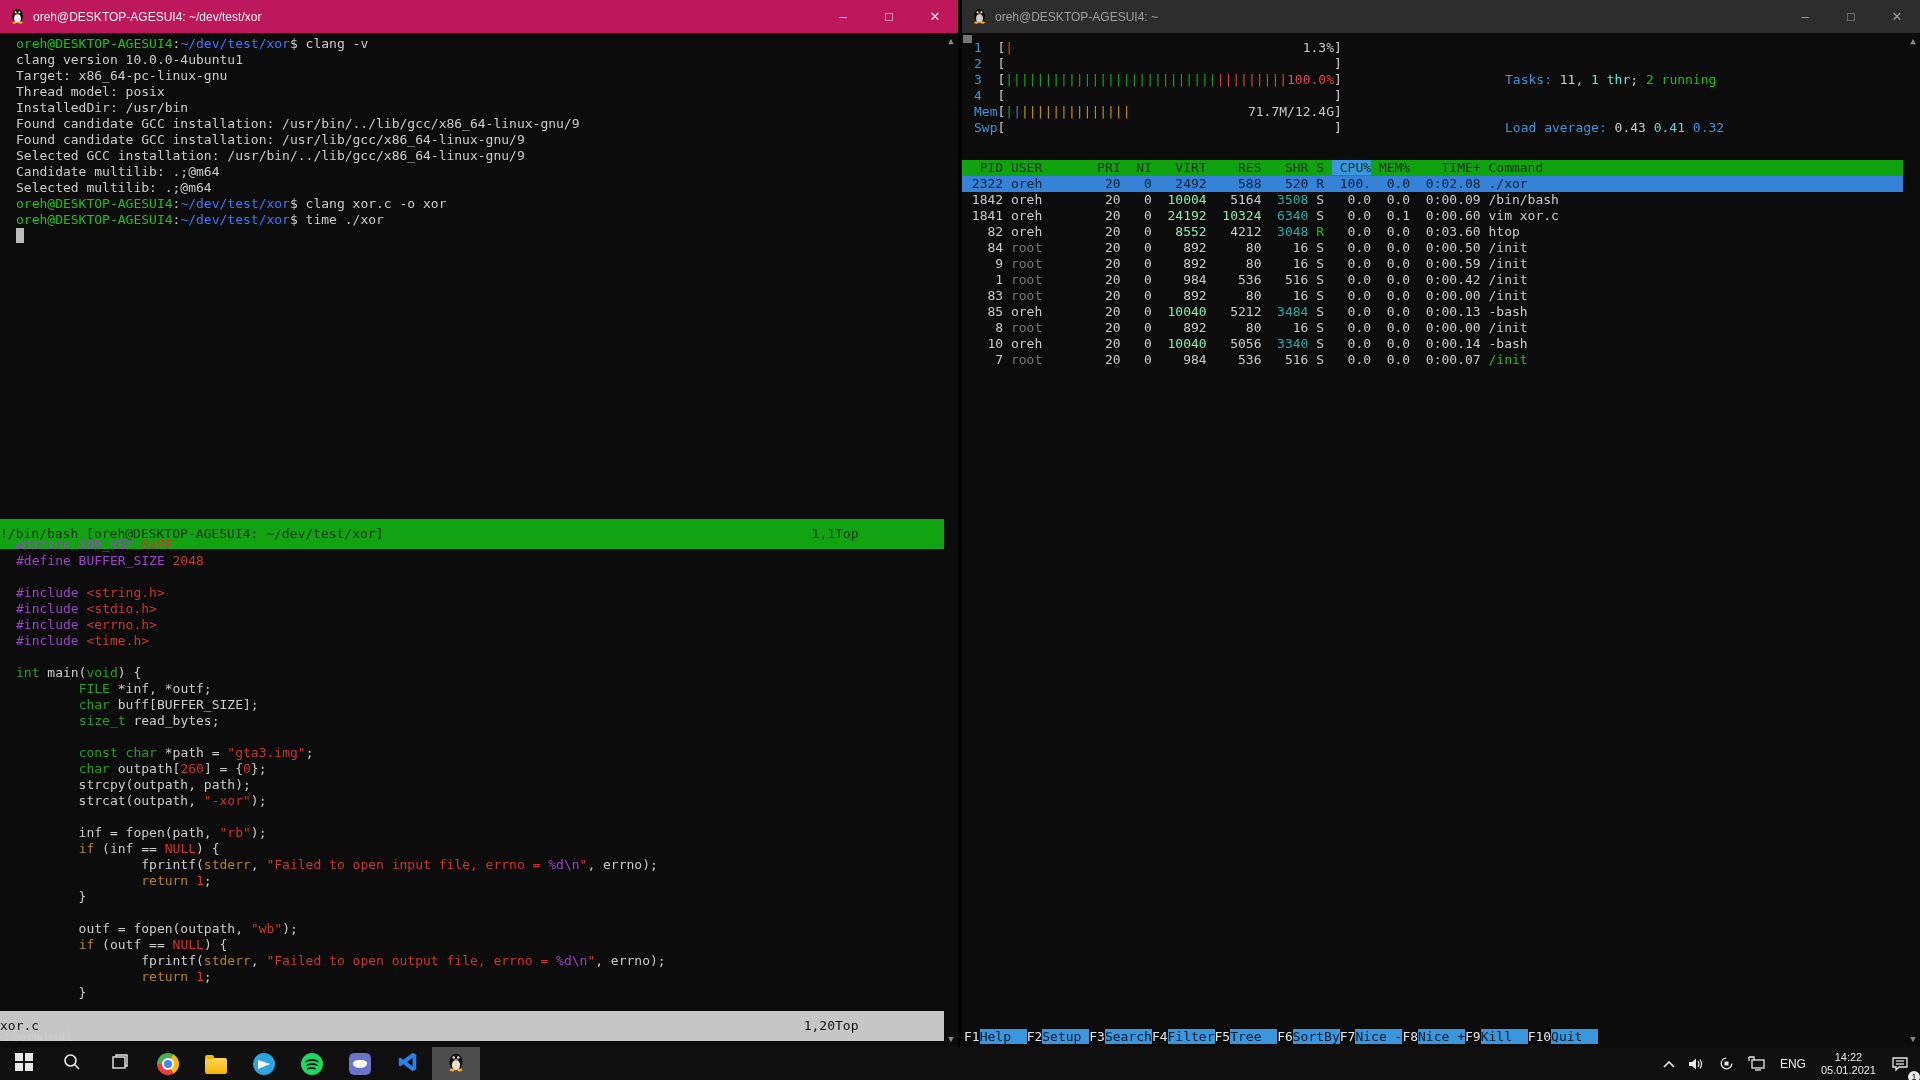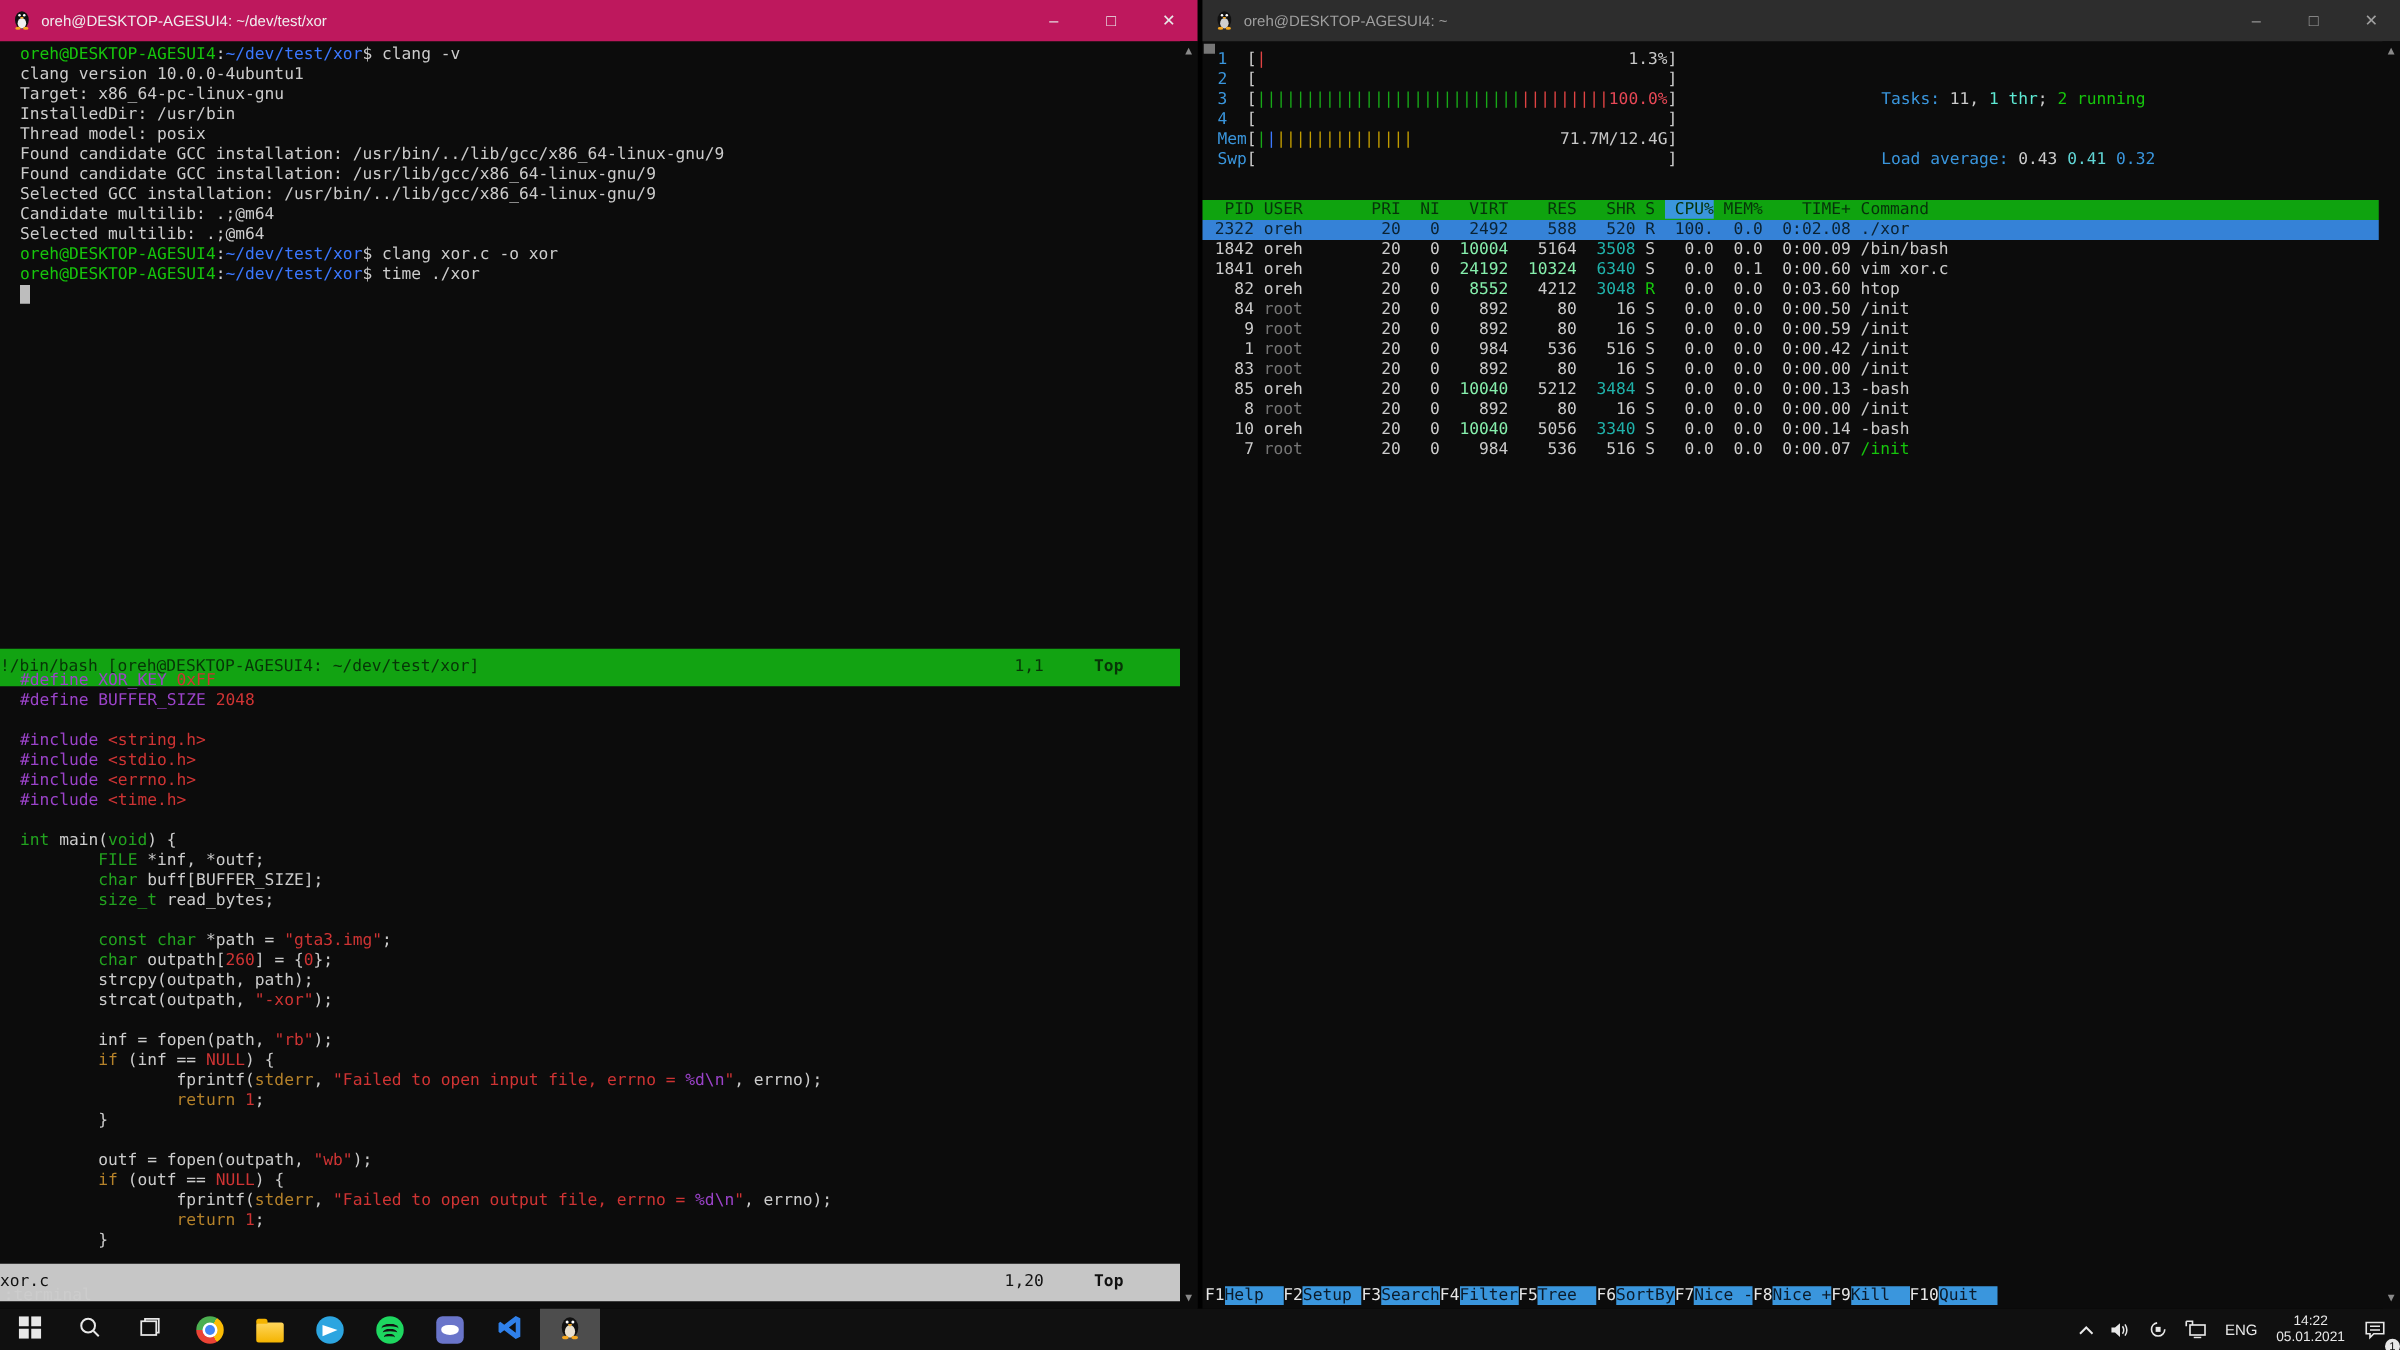--- a/index.html
+++ b/index.html
@@ -38,21 +38,21 @@
   .c-e{color:#9b43c9}
   .c-cursor{background:#bdbdbd;color:#0c0c0c}
 
   .shell{position:absolute;top:3px;left:3px;}
   .code{position:absolute;top:504px;left:3px;}
   .vim-status{position:absolute;left:0;width:944px;height:30px;display:flex;white-space:pre;
     align-items:center;}
   .vim-status.greenbar{top:486px;background:#12a312;color:#073507;}
   .vim-status.graybar{top:978px;background:#c6c6c6;color:#111;}
   .vim-status .ruler{margin-left:auto;}
-  .vim-status .scrollpos{width:104px;text-align:center;padding-right:5px;flex:none;font-weight:bold;}
+  .vim-status .scrollpos{width:104px;text-align:left;padding-right:5px;flex:none;}
   .cmdline{position:absolute;top:996px;left:3px;color:#cccccc;white-space:pre;}
 
   
   .htop-pane{position:absolute;top:33px;left:0;right:14px;bottom:0;font-size:13px;line-height:16px;
     color:#cccccc;}
   .mini-block{position:absolute;top:2px;left:1px;width:9px;height:8px;background:#767676;}
   .meters{position:absolute;top:7px;left:12px;white-space:pre;}
   .meter-line{height:16px;}
   .m-label{display:inline-block;width:3ch;color:#3a96dd;}
   .m-brk{color:#cccccc;}
@@ -138,22 +138,22 @@
       <span class="tb-btn">□</span>
       <span class="tb-btn">✕</span>
     </span>
   </div>
 
   <div class="term-body">
     <div class="shell">
         <div class="line"><span class="c-green">oreh@DESKTOP-AGESUI4</span><span class="c-w">:</span><span class="c-blue">~/dev/test/xor</span><span class="c-w">$ clang -v</span></div>
         <div class="line"><span class="c-w">clang version 10.0.0-4ubuntu1</span></div>
         <div class="line"><span class="c-w">Target: x86_64-pc-linux-gnu</span></div>
+        <div class="line"><span class="c-w">Thread model: posix</span></div>
         <div class="line"><span class="c-w">InstalledDir: /usr/bin</span></div>
-        <div class="line"><span class="c-w">Thread model: posix</span></div>
         <div class="line"><span class="c-w">Found candidate GCC installation: /usr/bin/../lib/gcc/x86_64-linux-gnu/9</span></div>
         <div class="line"><span class="c-w">Found candidate GCC installation: /usr/lib/gcc/x86_64-linux-gnu/9</span></div>
         <div class="line"><span class="c-w">Selected GCC installation: /usr/bin/../lib/gcc/x86_64-linux-gnu/9</span></div>
         <div class="line"><span class="c-w">Candidate multilib: .;@m64</span></div>
         <div class="line"><span class="c-w">Selected multilib: .;@m64</span></div>
         <div class="line"><span class="c-green">oreh@DESKTOP-AGESUI4</span><span class="c-w">:</span><span class="c-blue">~/dev/test/xor</span><span class="c-w">$ clang xor.c -o xor</span></div>
         <div class="line"><span class="c-green">oreh@DESKTOP-AGESUI4</span><span class="c-w">:</span><span class="c-blue">~/dev/test/xor</span><span class="c-w">$ time ./xor</span></div>
         <div class="line"><span class="c-cursor"> </span></div>
       </div>
 

